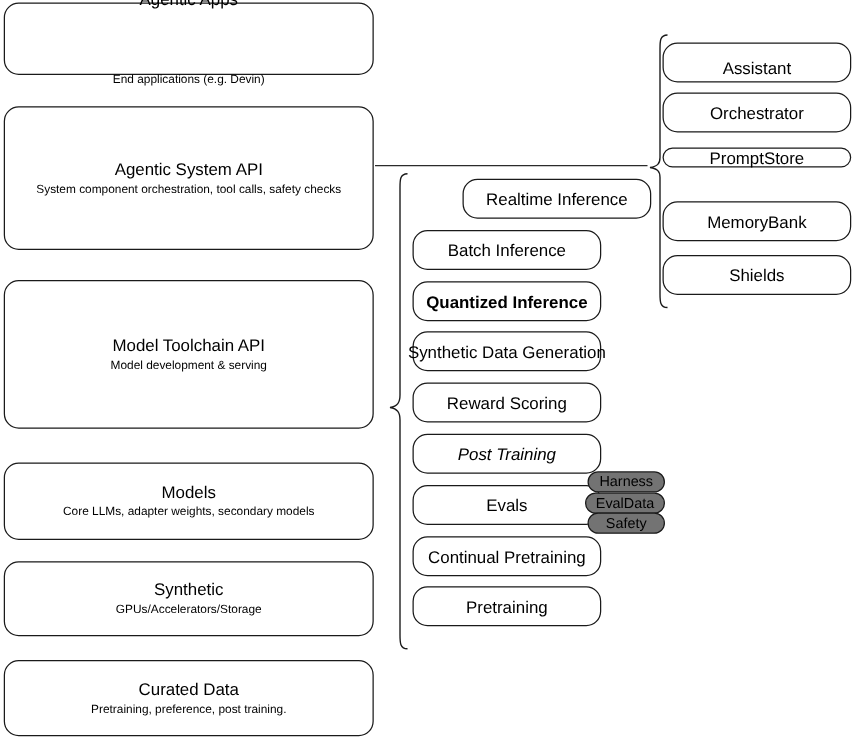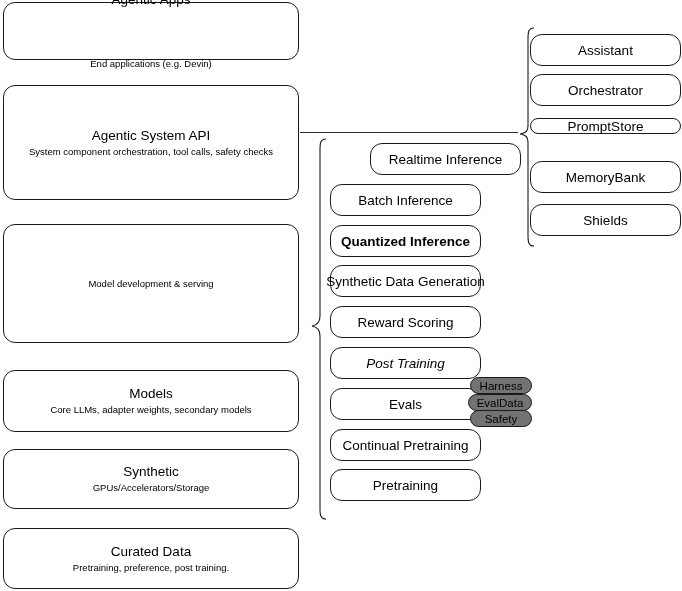--- a/index.html
+++ b/index.html
@@ -82,20 +82,21 @@
     <div class="title">Agentic Apps</div>
     <div class="subtitle">End applications (e.g. Devin)</div>
   </div>
 
   <div class="box" style="left:3px; top:85px; width:296px; height:115px;">
     <div class="title">Agentic System API</div>
     <div class="subtitle">System component orchestration, tool calls, safety checks</div>
   </div>
 
   <div class="box" style="left:3px; top:224px; width:296px; height:119px;">
+    <div class="title">Model Toolchain API</div>
     <div class="subtitle">Model development &amp; serving</div>
   </div>
 
   <div class="box" style="left:3px; top:370px; width:296px; height:62px;">
     <div class="title">Models</div>
     <div class="subtitle">Core LLMs, adapter weights, secondary models</div>
   </div>
 
   <div class="box" style="left:3px; top:449px; width:296px; height:60px;">
     <div class="title">Synthetic</div>
@@ -160,21 +161,21 @@
   <svg class="brace" style="left:512px; top:27px; width:26px; height:220px;" viewBox="0 0 26 220">
     <path d="M 22 1
              C 16 1, 16 6, 16 12
              L 16 99
              C 16 104, 14 106, 8 107
              C 14 108, 16 110, 16 115
              L 16 208
              C 16 214, 16 219, 22 219"></path>
   </svg>
 
-  <div class="box" style="left:530px; top:34px; width:151px; height:32px;">
+  <div class="box" style="left:530px; top:34px; width:151px; height:32px;justify-content:flex-end;">
     <div class="title">Assistant</div>
   </div>
   <div class="box" style="left:530px; top:74px; width:151px; height:32px;">
     <div class="title">Orchestrator</div>
   </div>
   <div class="box" style="left:530px; top:118px; width:151px; height:16px;">
     <div class="title">PromptStore</div>
   </div>
   <div class="box" style="left:530px; top:161px; width:151px; height:32px;">
     <div class="title">MemoryBank</div>

